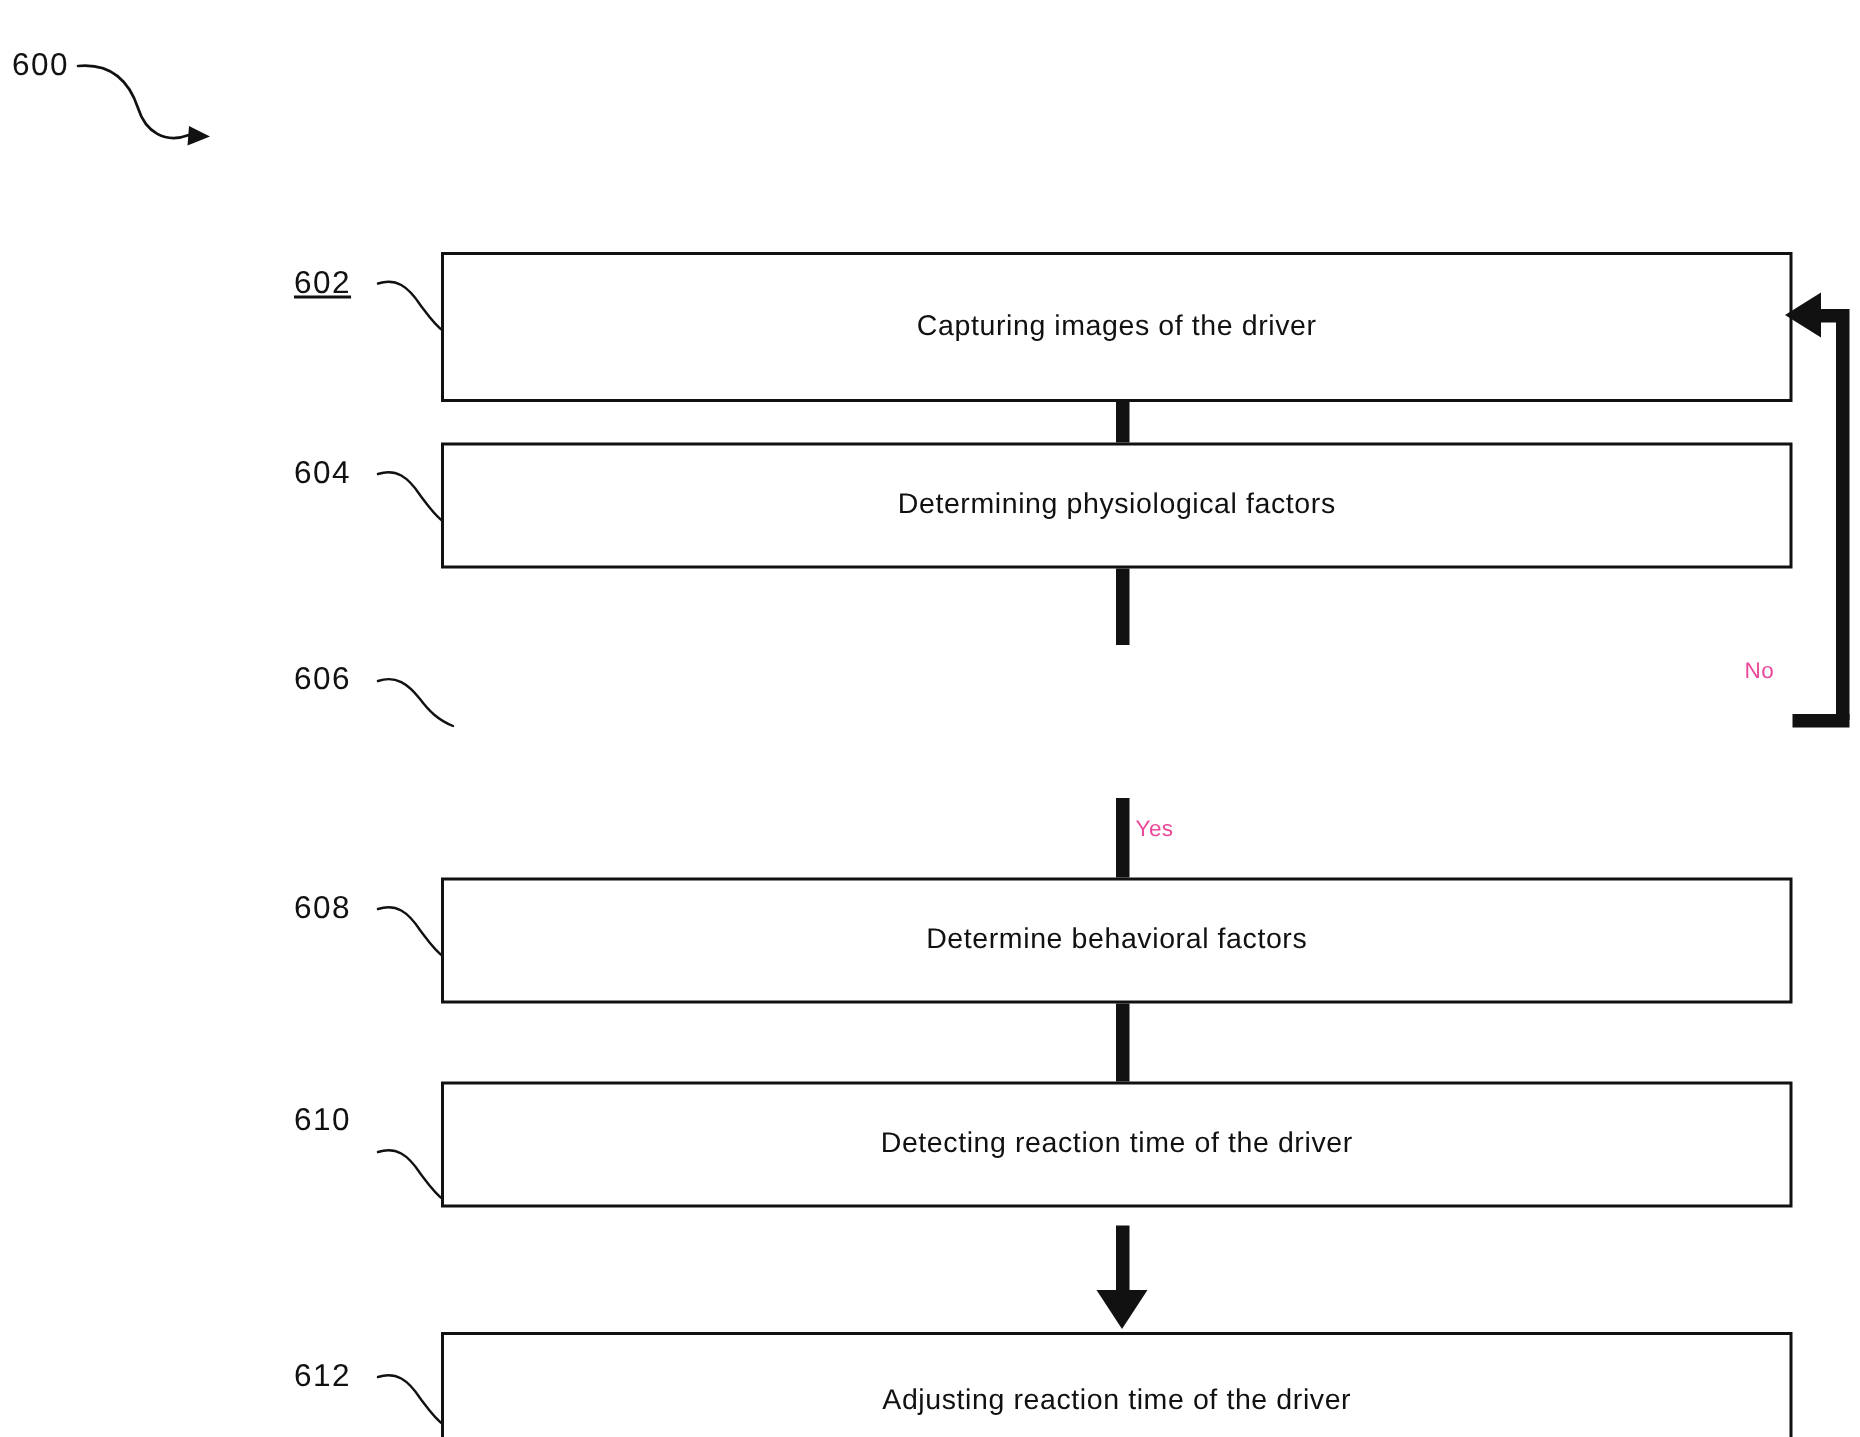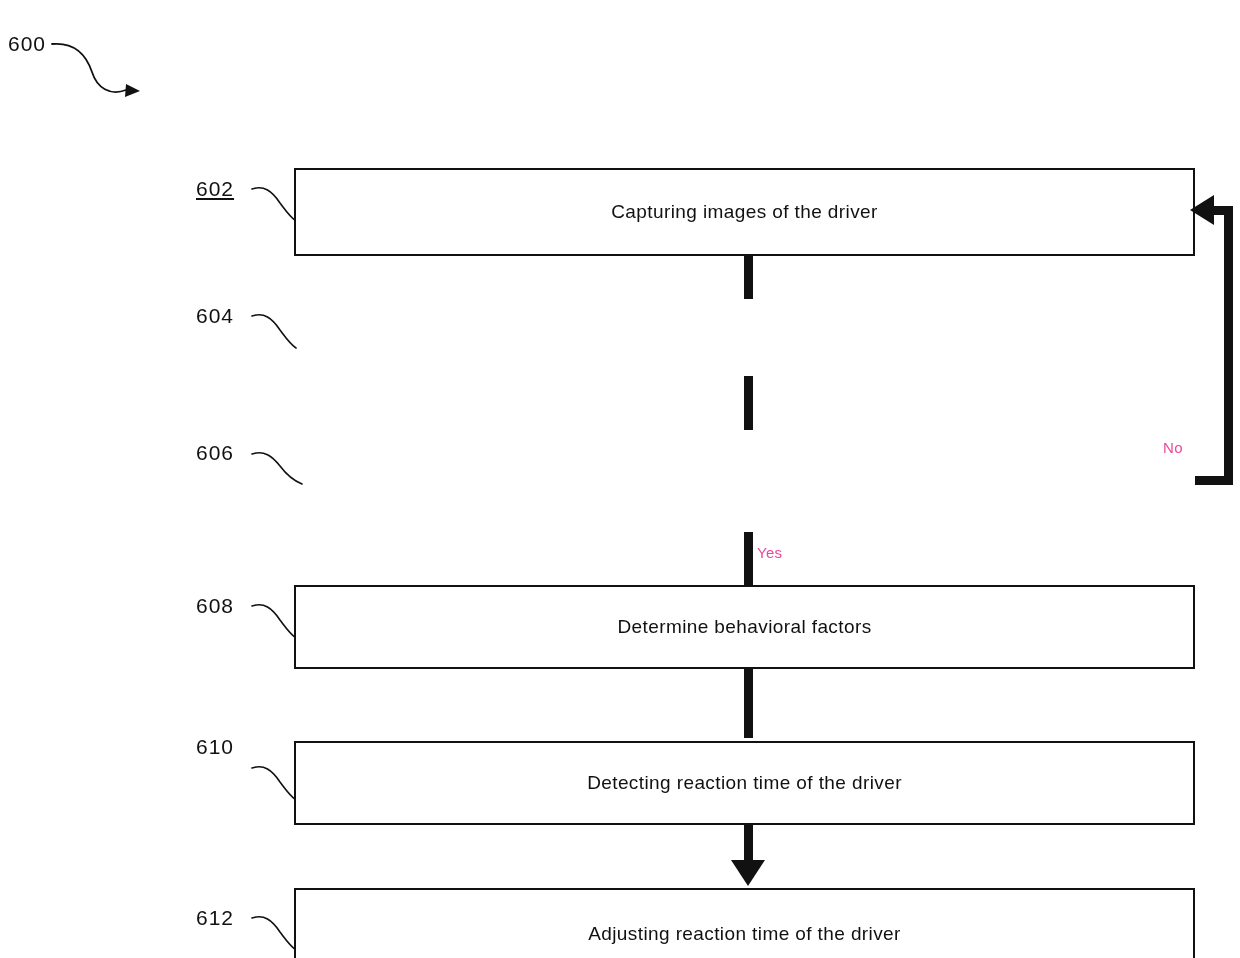--- a/index.html
+++ b/index.html
@@ -130,30 +130,33 @@
   <div class="ref-num" style="left:8px; top:12px;">600</div>
   <svg class="leader leader-600" style="left:48px; top:18px;" width="110" height="60">
     <path d="M 4 6 C 26 4, 38 16, 44 34 C 49 50, 62 58, 78 52" stroke-dasharray="5 4"></path>
     <polygon points="78,46 92,53 77,59" fill="#111111" stroke="none"></polygon>
   </svg>
 
   <div class="ref-num" style="left:196px; top:157px;text-decoration:underline;">602</div>
   <svg class="leader" style="left:250px; top:163px;" width="56" height="46">
     <path d="M 2 6 C 14 2, 22 8, 30 20 C 36 28, 40 34, 46 38"></path>
   </svg>
-  <div class="proc-box" style="left:294px; top:148px; width:901px; height:88px;">
+  <div class="proc-box" style="left:294px; top:148px; width:901px; height:100px;">
     <span class="proc-label">Capturing images of the driver</span>
   </div>
 
   <div class="connector v-conn" style="left:744px; top:229px; height:50px;"></div>
 
   <div class="ref-num" style="left:196px; top:284px;">604</div>
   <svg class="leader" style="left:250px; top:290px;" width="56" height="46">
     <path d="M 2 6 C 14 2, 22 8, 30 20 C 36 28, 40 34, 46 38"></path>
   </svg>
+  <div class="proc-box" style="left:294px; top:275px; width:901px; height:84px;">
+    <span class="proc-label">Determining physiological factors</span>
+  </div>
 
   <div class="connector v-conn" style="left:744px; top:356px; height:54px;"></div>
 
   <div class="ref-num" style="left:196px; top:421px;">606</div>
   <svg class="leader" style="left:250px; top:428px;" width="58" height="42">
     <path d="M 2 6 C 14 2, 22 8, 30 18 C 36 26, 42 32, 52 36"></path>
   </svg>
 
   <div class="connector v-conn" style="left:744px; top:512px; height:56px;"></div>
   <div class="branch-label" style="left:757px; top:524px;text-align:center;">Yes</div>
@@ -171,21 +174,21 @@
   <div class="proc-box" style="left:294px; top:565px; width:901px; height:84px;">
     <span class="proc-label">Determine behavioral factors</span>
   </div>
 
   <div class="connector v-conn" style="left:744px; top:646px; height:72px;"></div>
 
   <div class="ref-num" style="left:196px; top:715px;">610</div>
   <svg class="leader" style="left:250px; top:742px;" width="56" height="46">
     <path d="M 2 6 C 14 2, 22 8, 30 20 C 36 28, 40 34, 46 38"></path>
   </svg>
-  <div class="proc-box" style="left:294px; top:721px; width:901px; height:84px;">
+  <div class="proc-box" style="left:294px; top:701px; width:901px; height:84px;">
     <span class="proc-label">Detecting reaction time of the driver</span>
   </div>
 
   <div class="connector v-conn" style="left:744px; top:797px; height:48px;"></div>
   <div class="arrow-down" style="left:731px; top:840px;"></div>
 
   <div class="ref-num" style="left:196px; top:886px;">612</div>
   <svg class="leader" style="left:250px; top:892px;" width="56" height="46">
     <path d="M 2 6 C 14 2, 22 8, 30 20 C 36 28, 40 34, 46 38"></path>
   </svg>

